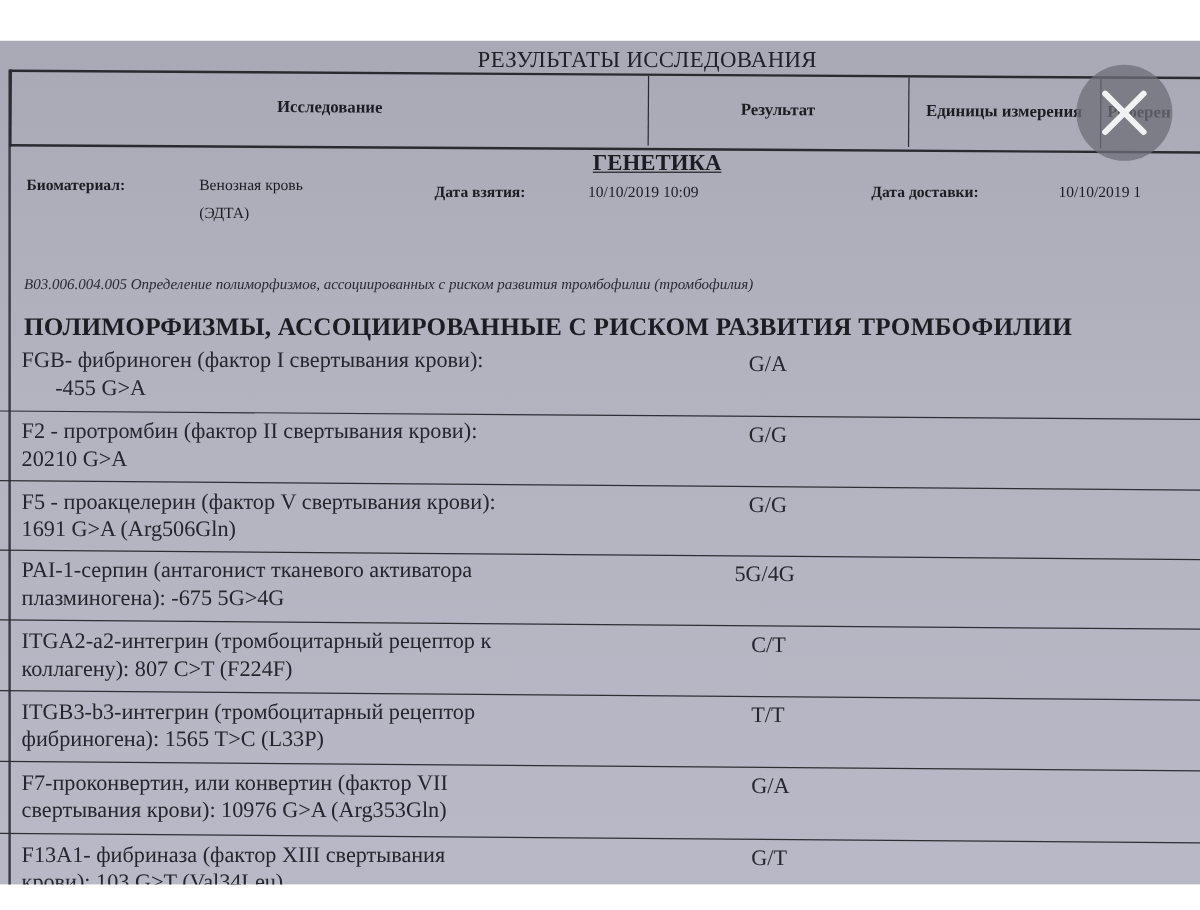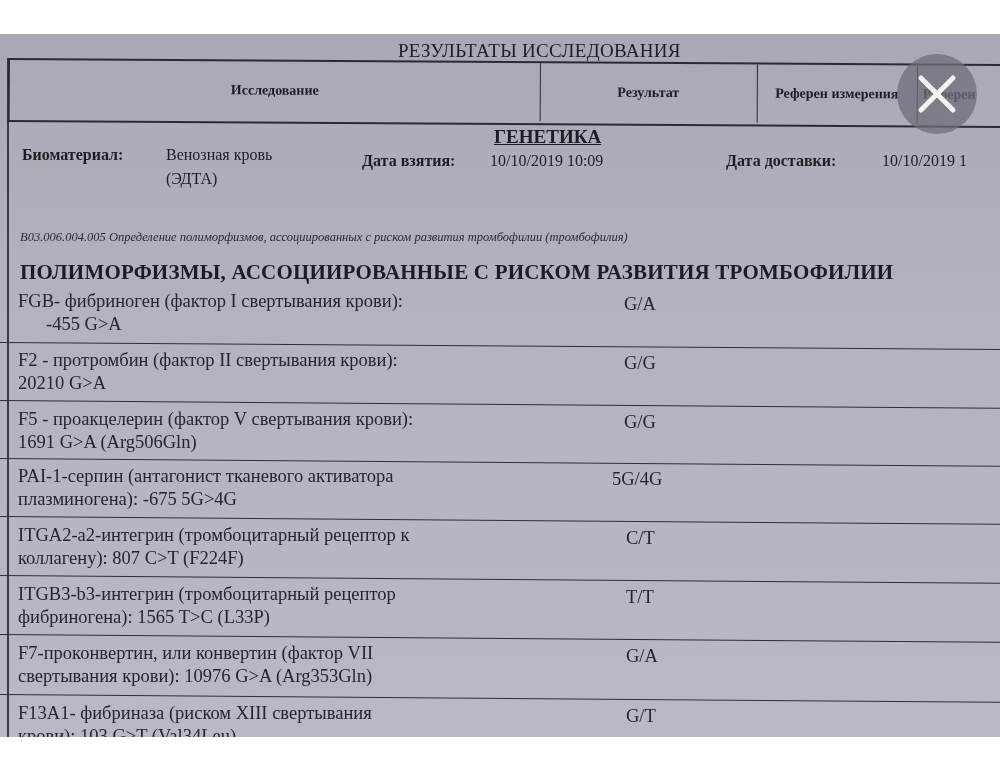--- a/index.html
+++ b/index.html
@@ -3,21 +3,21 @@
   <meta charset="utf-8">
   <style>
     html, body { margin:0; padding:0; }
     body { width:1000px; height:758px; background:#ffffff; position:relative; overflow:hidden; font-family:"Liberation Serif","DejaVu Serif",serif; color:#1c1c22; }
     .photo { position:absolute; left:0; top:34px; width:1000px; height:703px; background:linear-gradient(180deg,#a9a9b6 0%,#b3b3c0 40%,#b8b8c6 100%); overflow:hidden; }
     .doc-title { position:absolute; top:6px; left:398px; font-size:19px; letter-spacing:0.3px; color:#202028; }
     .hdr-table { position:absolute; left:8px; top:24px; width:1010px; height:60px; border-top:2px solid #2a2a30; border-bottom:2px solid #2a2a30; border-left:2px solid #2a2a30; transform:rotate(0.35deg); transform-origin:left top; }
     .hdr-cell { position:absolute; top:0; height:58px; display:flex; align-items:center; justify-content:center; font-weight:bold; font-size:14px; text-align:center; line-height:16px; }
     .hdr-sep { position:absolute; top:0; height:58px; border-left:1.5px solid #2a2a30; }
     .section-name { position:absolute; top:92px; left:494px; font-weight:bold; font-size:19px; text-decoration:underline; }
-    .meta { position:absolute; font-size:16px; }
+    .meta { position:absolute; font-size:13px; }
     .meta b { font-weight:bold; }
     .italic-line { position:absolute; font-style:italic; font-size:12.5px; color:#2a2a32; }
     .group-title { position:absolute; top:226px; left:20px; font-weight:bold; font-size:21px; white-space:nowrap; letter-spacing:0.2px; }
     .row { position:absolute; left:0; width:1000px; }
     .row-line { position:absolute; left:0; width:1020px; border-top:1.5px solid #2e2e36; transform-origin:left top; }
     .row-name { position:absolute; left:18px; font-size:18.5px; line-height:22px; width:560px; color:#25252d; }
     .row-result { position:absolute; font-size:18.5px; color:#25252d; }
     .left-edge { position:absolute; left:7px; top:24px; width:2px; height:700px; background:#3a3a44; }
     .close-btn { position:absolute; left:897px; top:54px; width:80px; height:80px; border-radius:50%; background:rgba(110,110,120,0.75); display:flex; align-items:center; justify-content:center; cursor:pointer; }
     .close-btn svg { width:44px; height:44px; }
@@ -28,21 +28,21 @@
 <div class="photo">
   <div class="left-edge"></div>
 
   <div class="doc-title">РЕЗУЛЬТАТЫ ИССЛЕДОВАНИЯ</div>
 
   <div class="hdr-table">
     <div class="hdr-cell" style="left:0;width:530px;">Исследование</div>
     <div class="hdr-sep" style="left:530px;"></div>
     <div class="hdr-cell" style="left:530px;width:217px;">Результат</div>
     <div class="hdr-sep" style="left:747px;"></div>
-    <div class="hdr-cell" style="left:747px;width:160px;">Референ измерения</div>
+    <div class="hdr-cell" style="left:747px;width:160px;">Единицы измерения</div>
     <div class="hdr-sep" style="left:907px;"></div>
     <div class="hdr-cell" style="left:907px;width:100px;justify-content:flex-start;padding-left:6px;">Референ</div>
   </div>
 
   <div class="section-name">ГЕНЕТИКА</div>
 
   <div class="meta" style="top:112px;left:22px;"><b>Биоматериал:</b></div>
   <div class="meta" style="top:112px;left:166px;">Венозная кровь</div>
   <div class="meta" style="top:136px;left:166px;">(ЭДТА)</div>
 
@@ -99,21 +99,21 @@
   <div class="row-line" style="top:600px;transform:rotate(0.45deg);"></div>
 
   <div class="row" style="top:608px;">
     <div class="row-name" style="top:0;">F7-проконвертин, или конвертин (фактор VII</div>
     <div class="row-name" style="top:23px;">свертывания крови): 10976 G&gt;A (Arg353Gln)</div>
     <div class="row-result" style="top:4px;left:626px;">G/A</div>
   </div>
   <div class="row-line" style="top:660px;transform:rotate(0.45deg);"></div>
 
   <div class="row" style="top:668px;">
-    <div class="row-name" style="top:0;">F13A1- фибриназа (риском XIII свертывания</div>
+    <div class="row-name" style="top:0;">F13A1- фибриназа (фактор XIII свертывания</div>
     <div class="row-name" style="top:23px;">крови): 103 G&gt;T (Val34Leu)</div>
     <div class="row-result" style="top:4px;left:626px;">G/T</div>
   </div>
   <div class="row-line" style="top:718px;transform:rotate(0.45deg);"></div>
 </div>
 
 <div class="close-btn">
   <svg viewBox="0 0 44 44">
     <line x1="6" y1="6" x2="38" y2="38" stroke="#f2f2f2" stroke-width="5" stroke-linecap="round"></line>
     <line x1="38" y1="6" x2="6" y2="38" stroke="#f2f2f2" stroke-width="5" stroke-linecap="round"></line>

